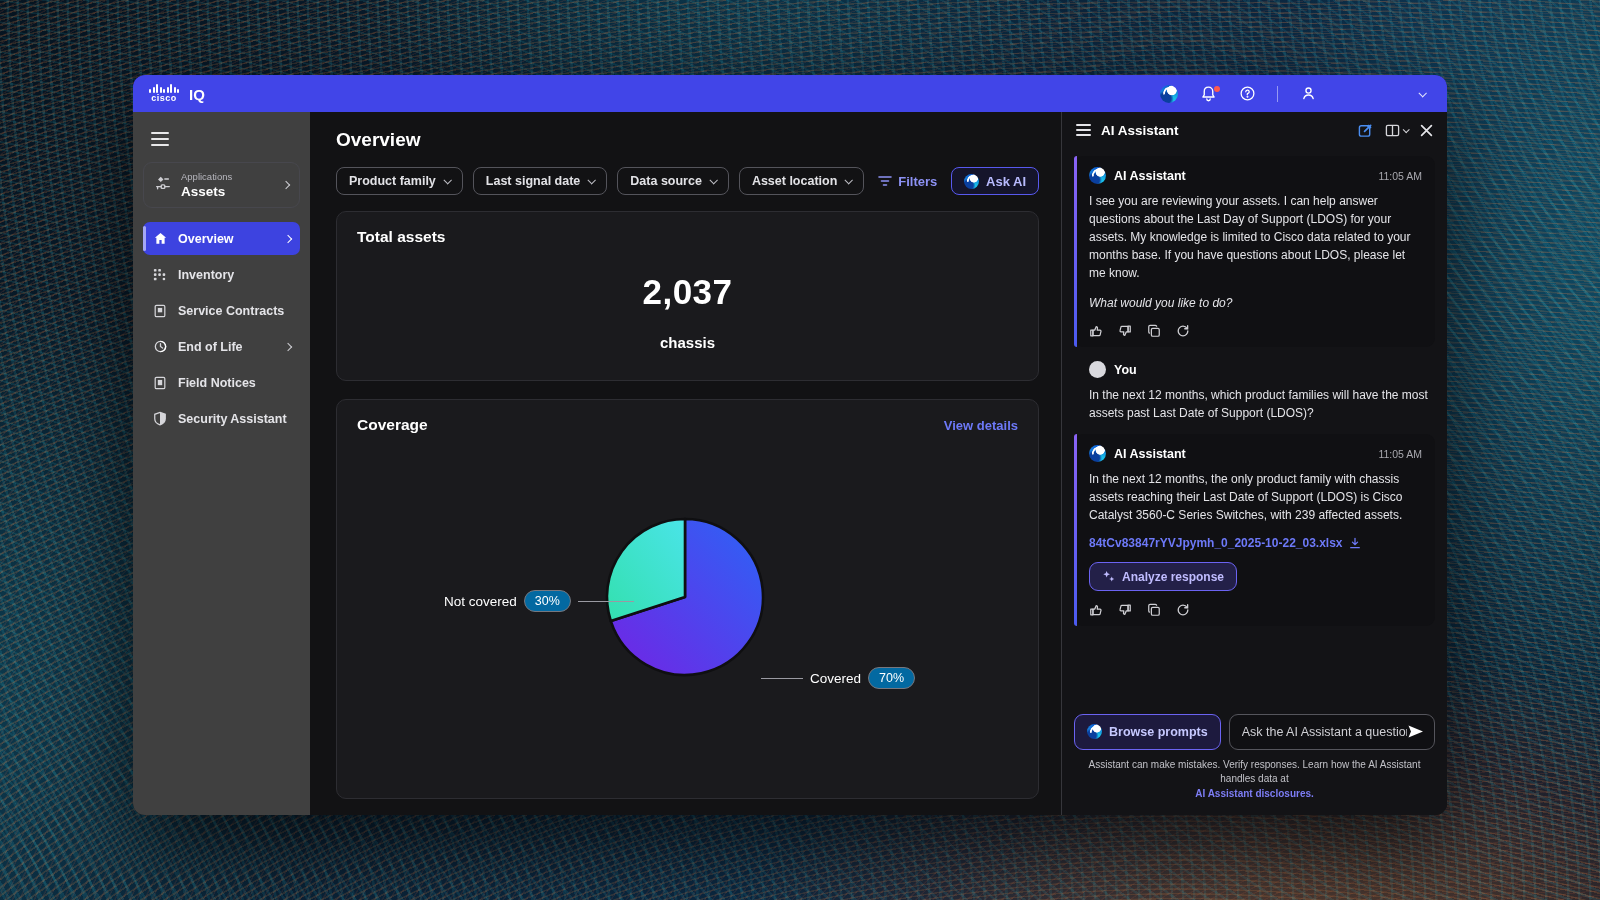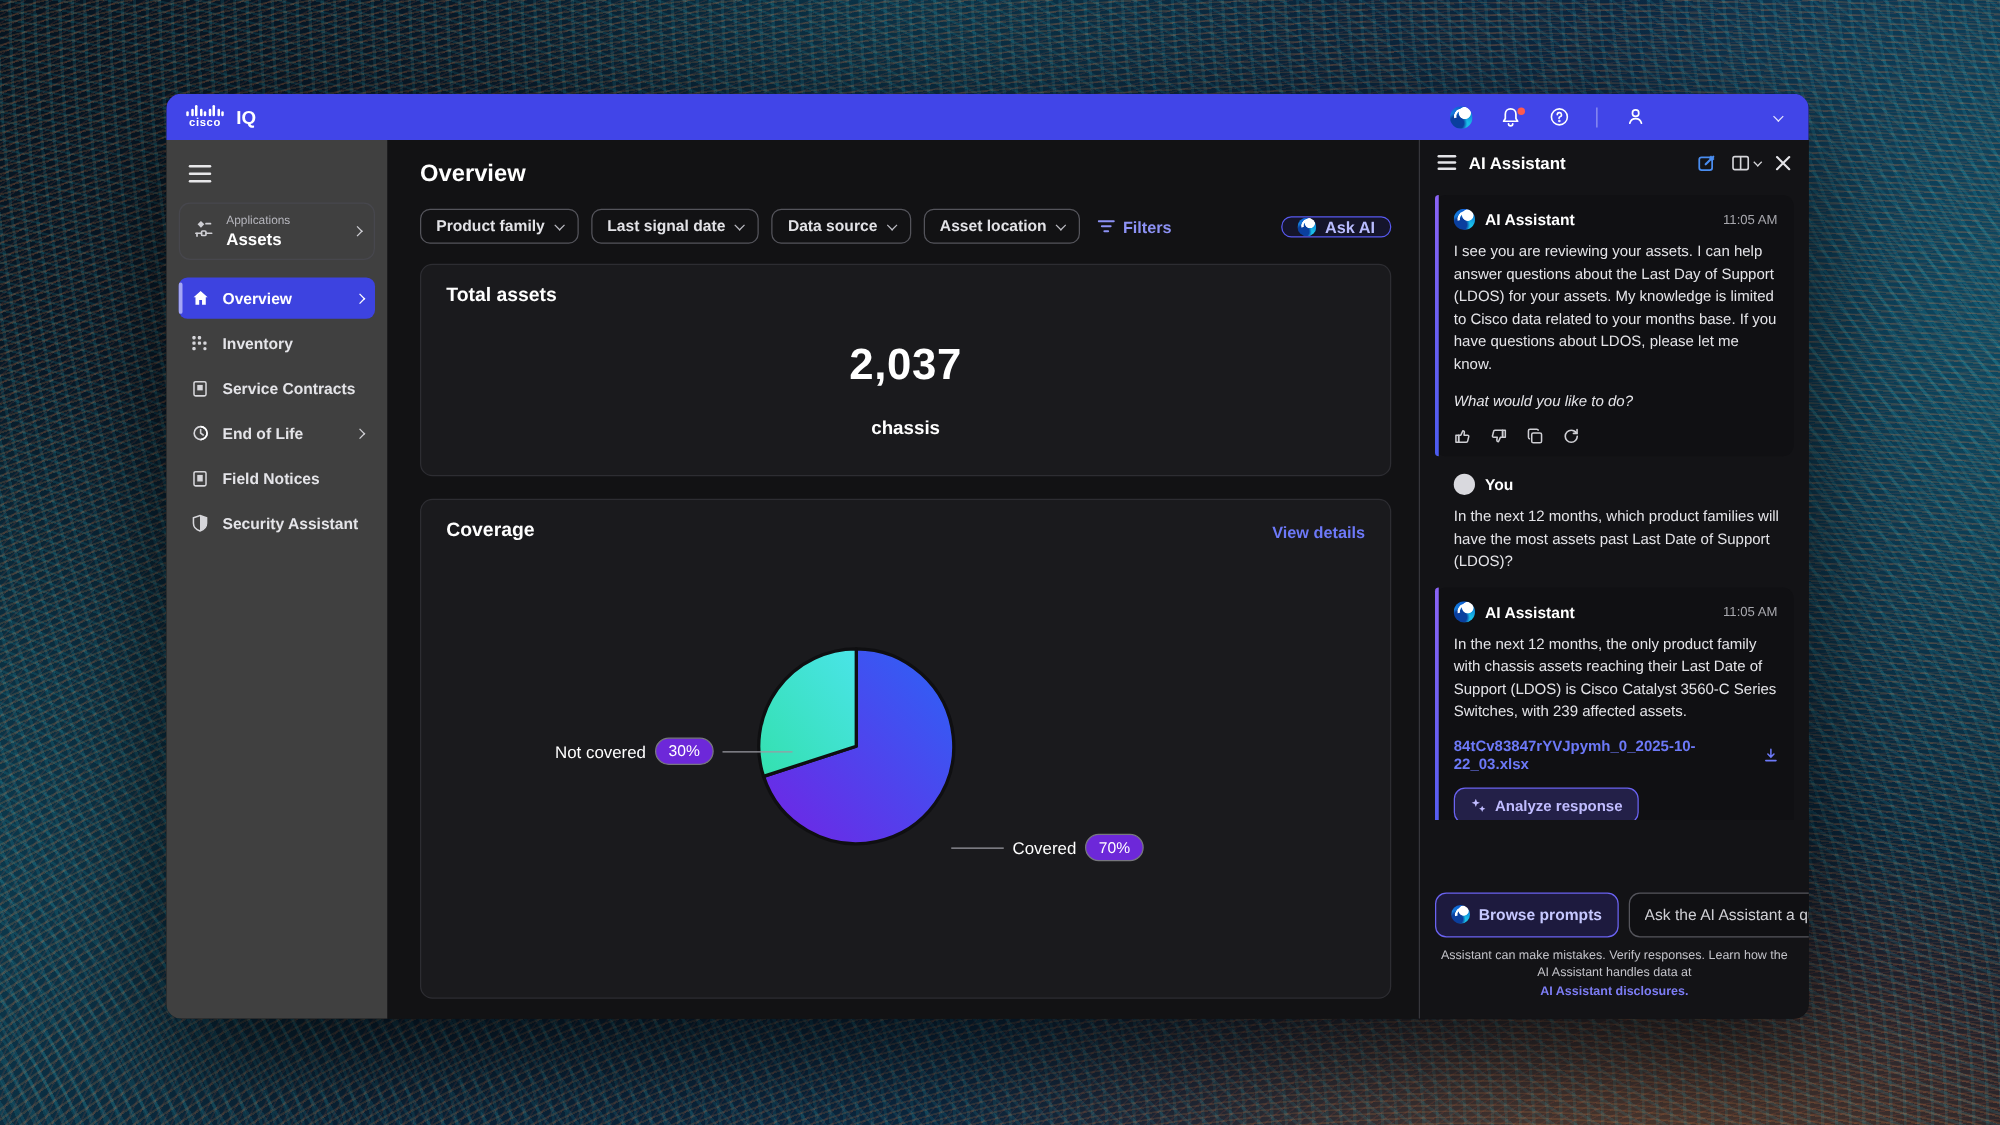--- a/index.html
+++ b/index.html
@@ -81,44 +81,44 @@
 
   
   .main { flex:1; background:#121214; padding:17px 22px 20px 26px; min-width:0; overflow:hidden; }
   .page-title { font-size:19px; font-weight:bold; color:#fff; margin-bottom:16px; }
   .filter-row { display:flex; align-items:center; gap:10px; margin-bottom:16px; }
   .pill { display:flex; align-items:center; gap:8px; border:1px solid #54545b; border-radius:8px; height:28px; padding:0 12px;
     color:#e2e2e6; font-size:12.5px; font-weight:bold; background:transparent; cursor:pointer; }
   .pill .chev { color:#bdbdc4; }
   .filters-link { display:flex; align-items:center; gap:6px; color:#8d92f5; font-size:13px; font-weight:bold; margin-left:4px; cursor:pointer; }
   .ask-ai { margin-left:auto; display:flex; align-items:center; gap:7px; border:1.5px solid #5859ef; background:#15152b;
-    border-radius:8px; height:17px; padding:0 12px; color:#b9bcff; font-size:13px; font-weight:bold; cursor:pointer; }
+    border-radius:8px; height:28px; padding:0 12px; color:#b9bcff; font-size:13px; font-weight:bold; cursor:pointer; }
 
   .card { background:#1a1a1d; border:1px solid #2d2d32; border-radius:10px; }
   .card-total { height:170px; padding:16px 20px; margin-bottom:18px; }
   .card-title { font-size:15.5px; font-weight:bold; color:#fff; }
   .total-center { text-align:center; margin-top:26px; color:#fff; }
   .total-value { font-size:35px; font-weight:bold; letter-spacing:.5px; }
   .total-unit { font-size:15px; font-weight:bold; margin-top:22px; }
 
   .card-coverage { height:400px; padding:16px 20px; position:relative; }
   .coverage-head { display:flex; justify-content:space-between; align-items:center; }
   .view-details { color:#6d79f8; font-size:13px; font-weight:bold; cursor:pointer; }
   .pie-wrap { position:absolute; inset:40px 0 0 0; }
   .pie-svg { position:absolute; left:253px; top:62px; }
   .pie-label { position:absolute; display:flex; align-items:center; gap:7px; color:#fff; font-size:13.5px; font-weight:normal; }
-  .pie-label .pct-pill { border:1px solid #77777e; border-radius:13px; padding:3px 10px; font-size:12.5px; background:#6d28d9; }
+  .pie-label .pct-pill { border:1px solid #77777e; border-radius:13px; padding:3px 10px; font-size:12.5px; background:#0369a1; }
   .pie-label .lead { height:1px; background:#9a9aa2; }
   .lbl-nc { left:107px; top:150px; }
   .lbl-nc .lead { width:56px; }
   .lbl-c { left:424px; top:227px; }
   .lbl-c .lead { width:42px; }
 
   
-  .panel { width:312px; flex-shrink:0; background:#131316; border-left:1px solid #36363b; display:flex; flex-direction:column; }
+  .panel { width:386px; flex-shrink:0; background:#131316; border-left:1px solid #36363b; display:flex; flex-direction:column; }
   .panel-head { height:36px; display:flex; align-items:center; padding:0 14px; gap:10px; flex-shrink:0; }
   .panel-burger { width:15px; display:flex; flex-direction:column; gap:3px; cursor:pointer; }
   .panel-burger i { height:1.8px; background:#e4e4e8; border-radius:1px; }
   .panel-title { color:#fff; font-size:13.5px; font-weight:bold; }
   .panel-head-right { margin-left:auto; display:flex; align-items:center; gap:12px; color:#d6d6da; }
   .ph-icon { display:flex; align-items:center; gap:3px; cursor:pointer; }
   .panel-scroll { flex:1; padding:8px 12px 0 12px; overflow:hidden; display:flex; flex-direction:column; gap:12px; }
 
   .msg-card { background:#101013; border-radius:9px; padding:11px 13px 9px 15px; position:relative; }
   .msg-card::before { content:""; position:absolute; left:0; top:0; bottom:0; width:3px; border-radius:3px 0 0 3px;

